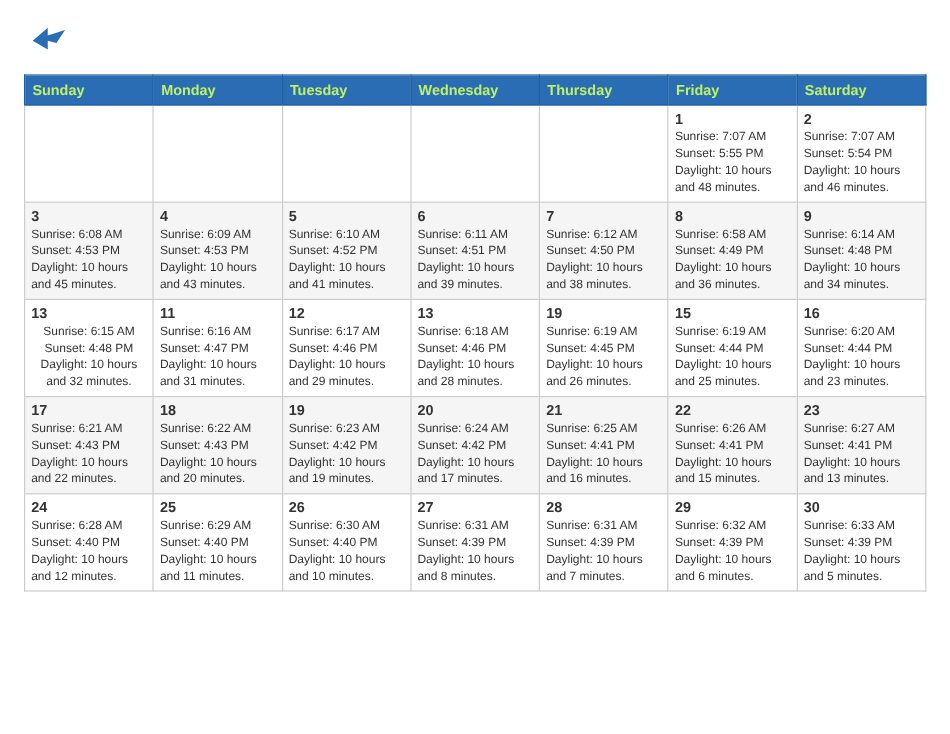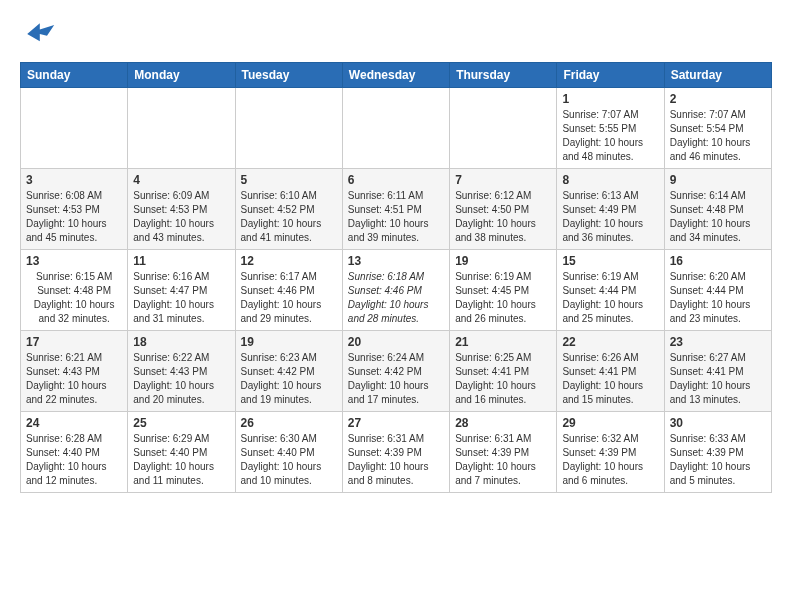--- a/index.html
+++ b/index.html
@@ -58,21 +58,21 @@
       color: #555;
       margin-top: 2px;
     }
     .calendar {
       width: 100%;
       border-collapse: collapse;
       border: 1px solid #ccc;
     }
     .calendar th {
       background-color: #2a6db5;
-      color: #ffffff;
+      color: #bef264;
       font-size: 12px;
       font-weight: bold;
       text-align: left;
       padding: 5px 6px;
       border: 1px solid #2060a0;
     }
     .calendar td {
       vertical-align: top;
       border: 1px solid #ccc;
       padding: 4px 5px;
@@ -182,21 +182,21 @@
 Daylight: 10 hours and 39 minutes.</div>
           </td>
           <td>
             <span class="day-number">7</span>
             <div class="day-info" style="white-space: pre-line;">Sunrise: 6:12 AM
 Sunset: 4:50 PM
 Daylight: 10 hours and 38 minutes.</div>
           </td>
           <td>
             <span class="day-number">8</span>
-            <div class="day-info" style="white-space: pre-line;">Sunrise: 6:13 AM
+            <div class="day-info" style="white-space: pre-line;">Sunrise: 6:58 AM
 Sunset: 4:49 PM
 Daylight: 10 hours and 36 minutes.</div>
           </td>
           <td>
             <span class="day-number">9</span>
             <div class="day-info" style="white-space: pre-line;">Sunrise: 6:14 AM
 Sunset: 4:48 PM
 Daylight: 10 hours and 34 minutes.</div>
           </td>
         </tr>
@@ -214,21 +214,21 @@
 Daylight: 10 hours and 31 minutes.</div>
           </td>
           <td>
             <span class="day-number">12</span>
             <div class="day-info" style="white-space: pre-line;">Sunrise: 6:17 AM
 Sunset: 4:46 PM
 Daylight: 10 hours and 29 minutes.</div>
           </td>
           <td>
             <span class="day-number">13</span>
-            <div class="day-info" style="white-space: pre-line; font-style: italic;">Sunrise: 6:18 AM
+            <div class="day-info" style="white-space: pre-line;">Sunrise: 6:18 AM
 Sunset: 4:46 PM
 Daylight: 10 hours and 28 minutes.</div>
           </td>
           <td>
             <span class="day-number">19</span>
             <div class="day-info" style="white-space: pre-line;">Sunrise: 6:19 AM
 Sunset: 4:45 PM
 Daylight: 10 hours and 26 minutes.</div>
           </td>
           <td>

